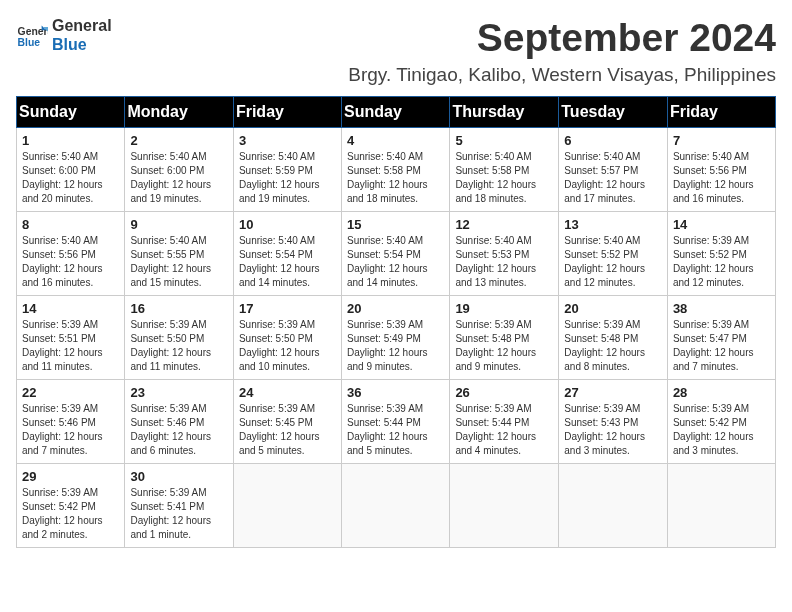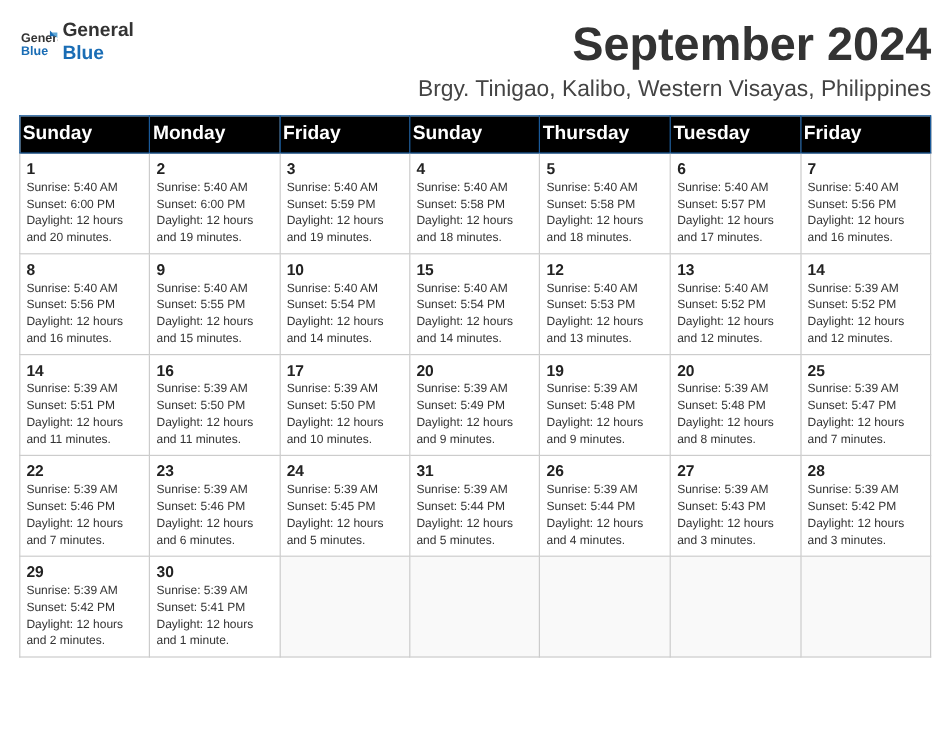--- a/index.html
+++ b/index.html
@@ -249,21 +249,21 @@
 and 9 minutes.</div>
         </td>
         <td>
           <span class="day-number">20</span>
           <div class="day-info" style="white-space: pre-line;">Sunrise: 5:39 AM
 Sunset: 5:48 PM
 Daylight: 12 hours
 and 8 minutes.</div>
         </td>
         <td>
-          <span class="day-number">25</span>
+          <span class="day-number">38</span>
           <div class="day-info" style="white-space: pre-line;">Sunrise: 5:39 AM
 Sunset: 5:47 PM
 Daylight: 12 hours
 and 7 minutes.</div>
         </td>
       </tr>
       <tr>
         <td>
           <span class="day-number">22</span>
           <div class="day-info" style="white-space: pre-line;">Sunrise: 5:39 AM
@@ -279,21 +279,21 @@
 and 6 minutes.</div>
         </td>
         <td>
           <span class="day-number">24</span>
           <div class="day-info" style="white-space: pre-line;">Sunrise: 5:39 AM
 Sunset: 5:45 PM
 Daylight: 12 hours
 and 5 minutes.</div>
         </td>
         <td>
-          <span class="day-number">31</span>
+          <span class="day-number">36</span>
           <div class="day-info" style="white-space: pre-line;">Sunrise: 5:39 AM
 Sunset: 5:44 PM
 Daylight: 12 hours
 and 5 minutes.</div>
         </td>
         <td>
           <span class="day-number">26</span>
           <div class="day-info" style="white-space: pre-line;">Sunrise: 5:39 AM
 Sunset: 5:44 PM
 Daylight: 12 hours

